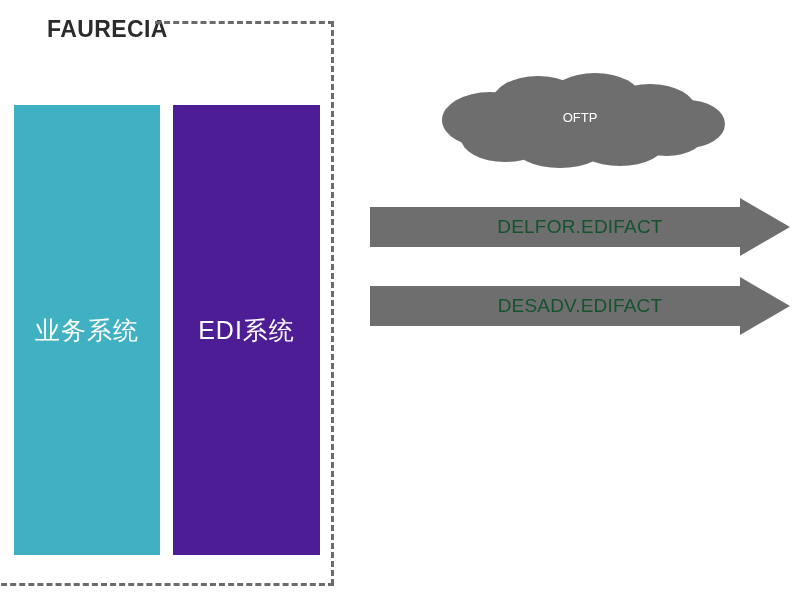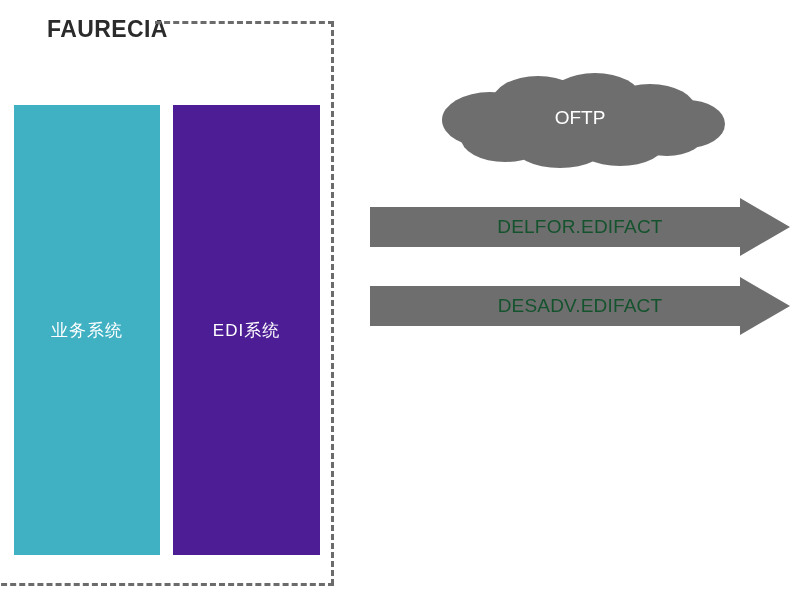--- a/index.html
+++ b/index.html
@@ -59,21 +59,21 @@
     border-top: 3px dashed #6b6b6b;
   }
 
   
   .sys-box {
     position: absolute;
     display: flex;
     align-items: center;
     justify-content: center;
     color: #ffffff;
-    font-size: 17px;
+    font-size: 25px;
     letter-spacing: 1px;
   }
   .sys-box.business {
     left: 14px;
     top: 105px;
     width: 146px;
     height: 450px;
     background: #3fb1c3;
   }
   .sys-box.edi {
@@ -101,21 +101,21 @@
     position: absolute;
     left: 0;
     top: 0;
     width: 290px;
     height: 100px;
     display: flex;
     flex-direction: column;
     align-items: center;
     justify-content: center;
     color: #ffffff;
-    font-size: 19px;
+    font-size: 13px;
     line-height: 1.28;
     text-align: center;
     pointer-events: none;
   }
 
   
   .msg-arrow {
     position: absolute;
     left: 370px;
     width: 420px;

